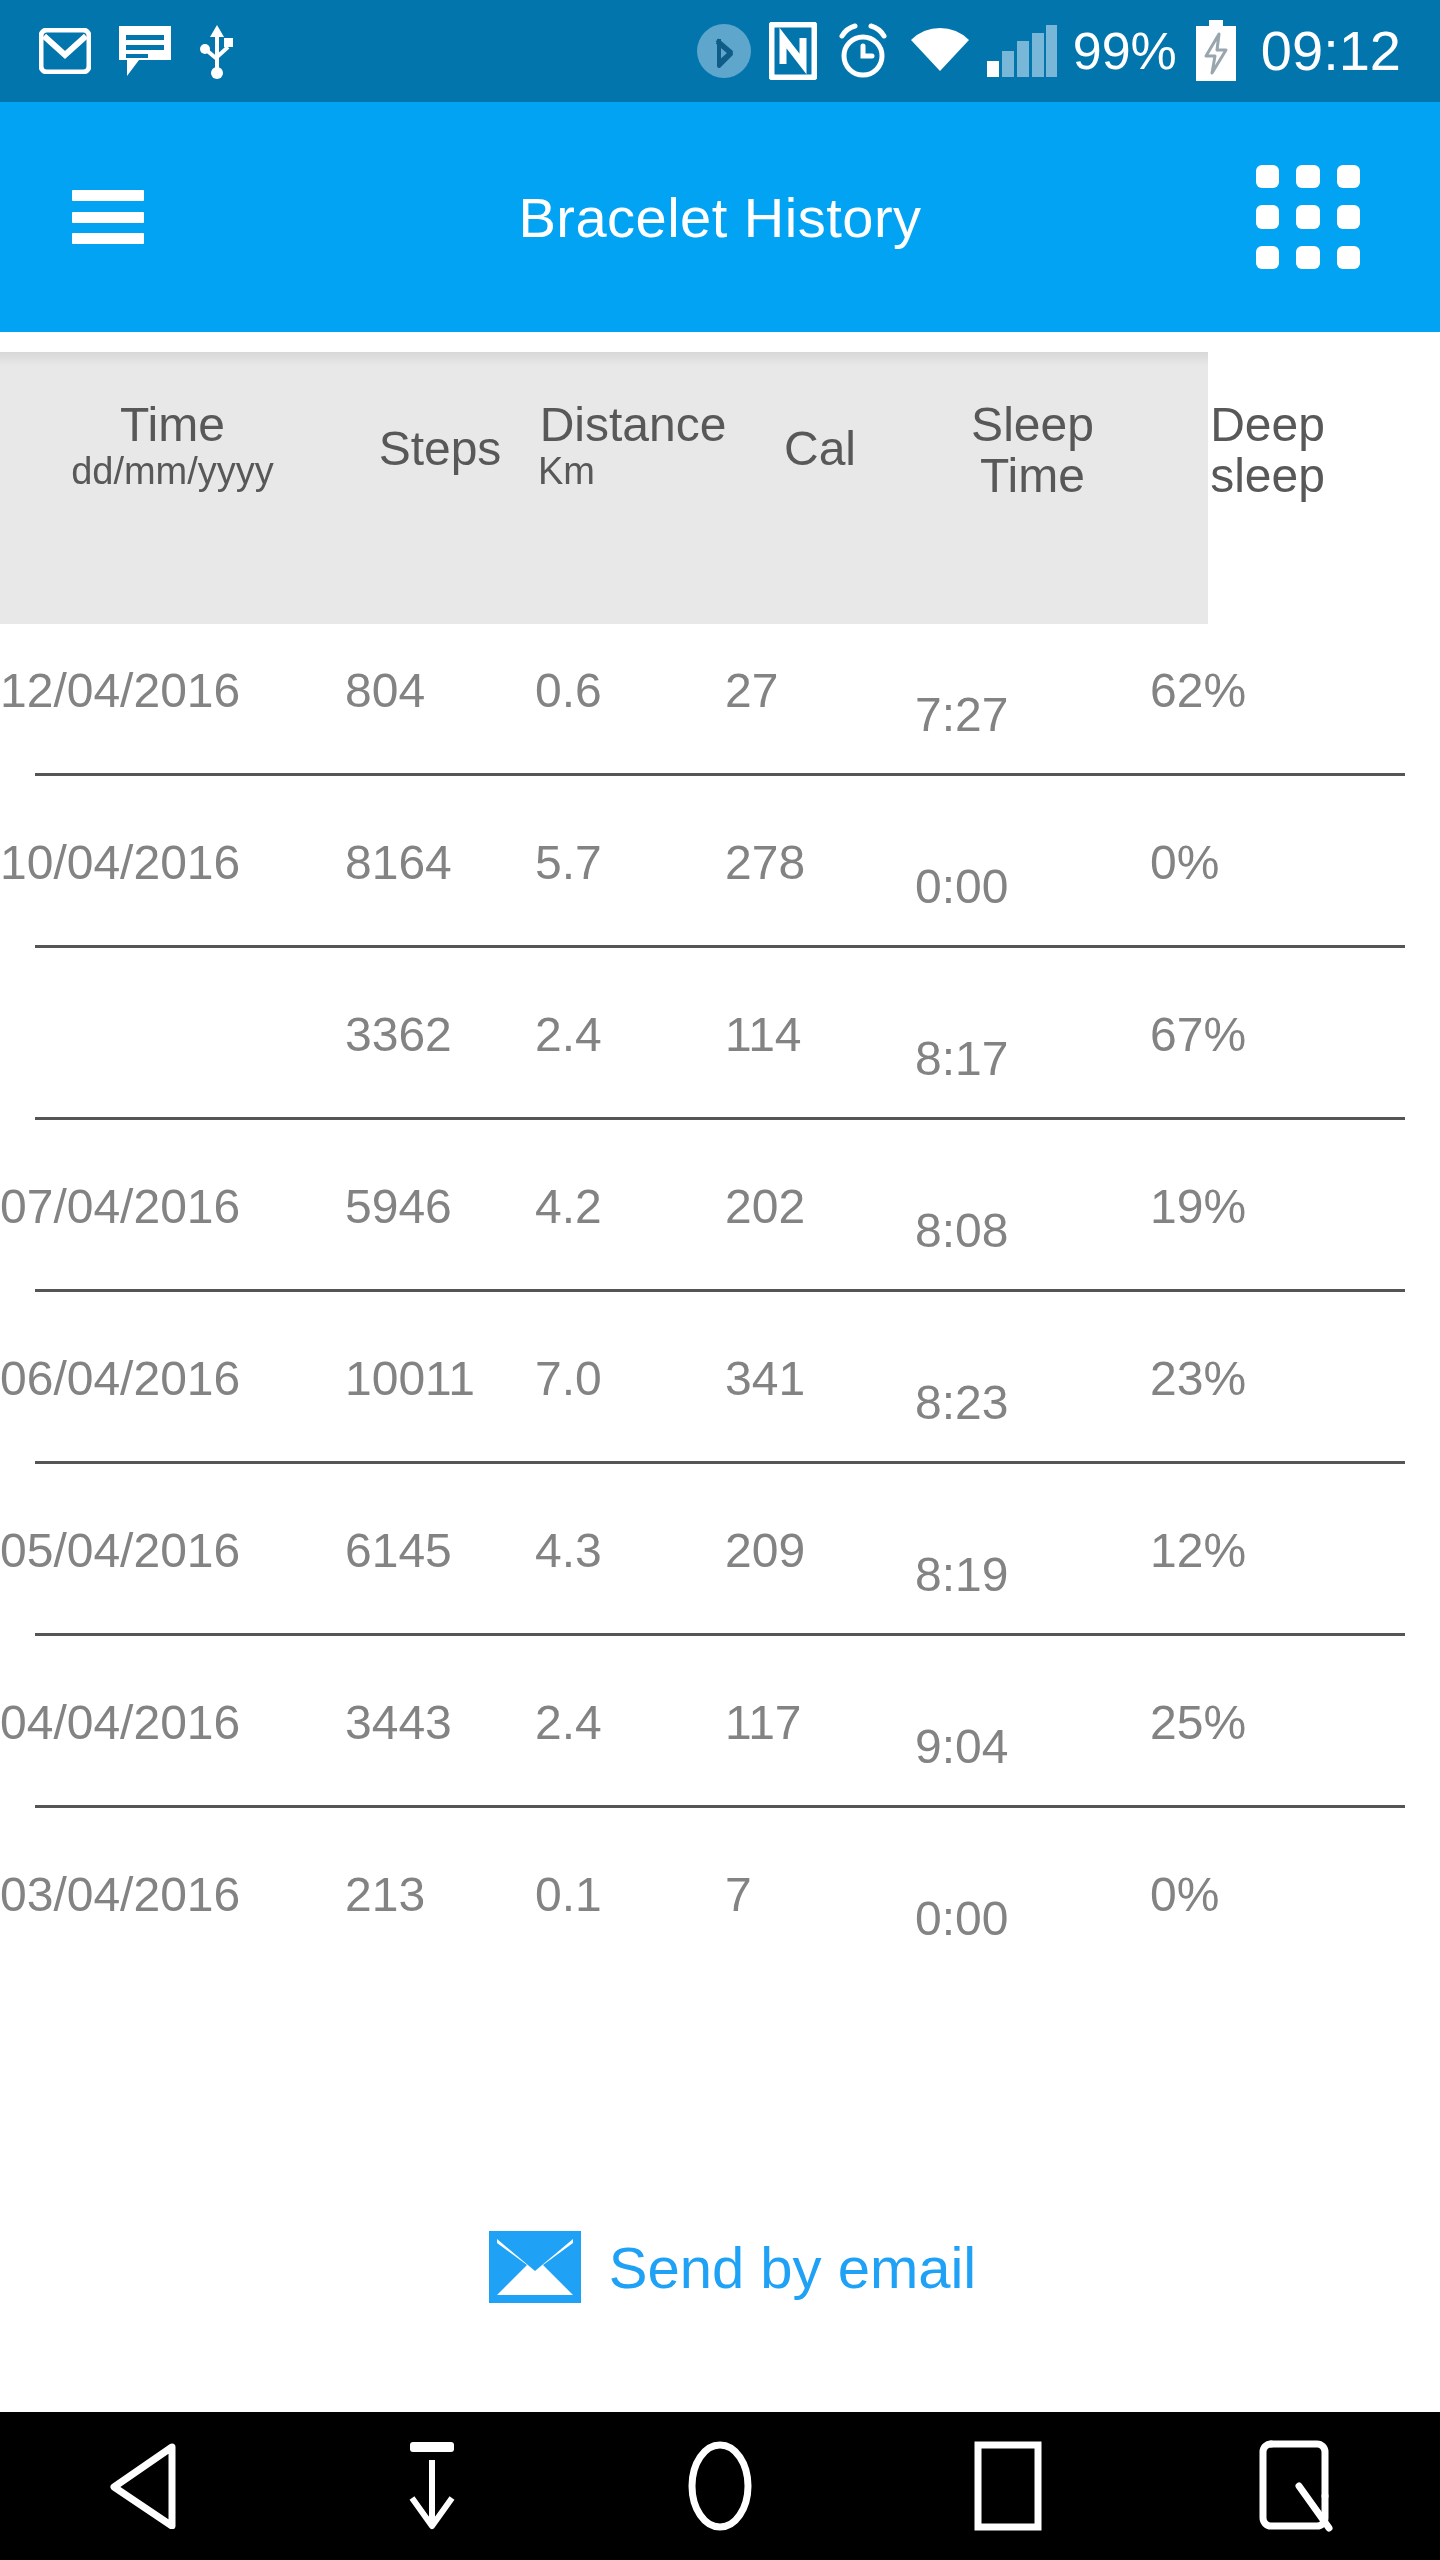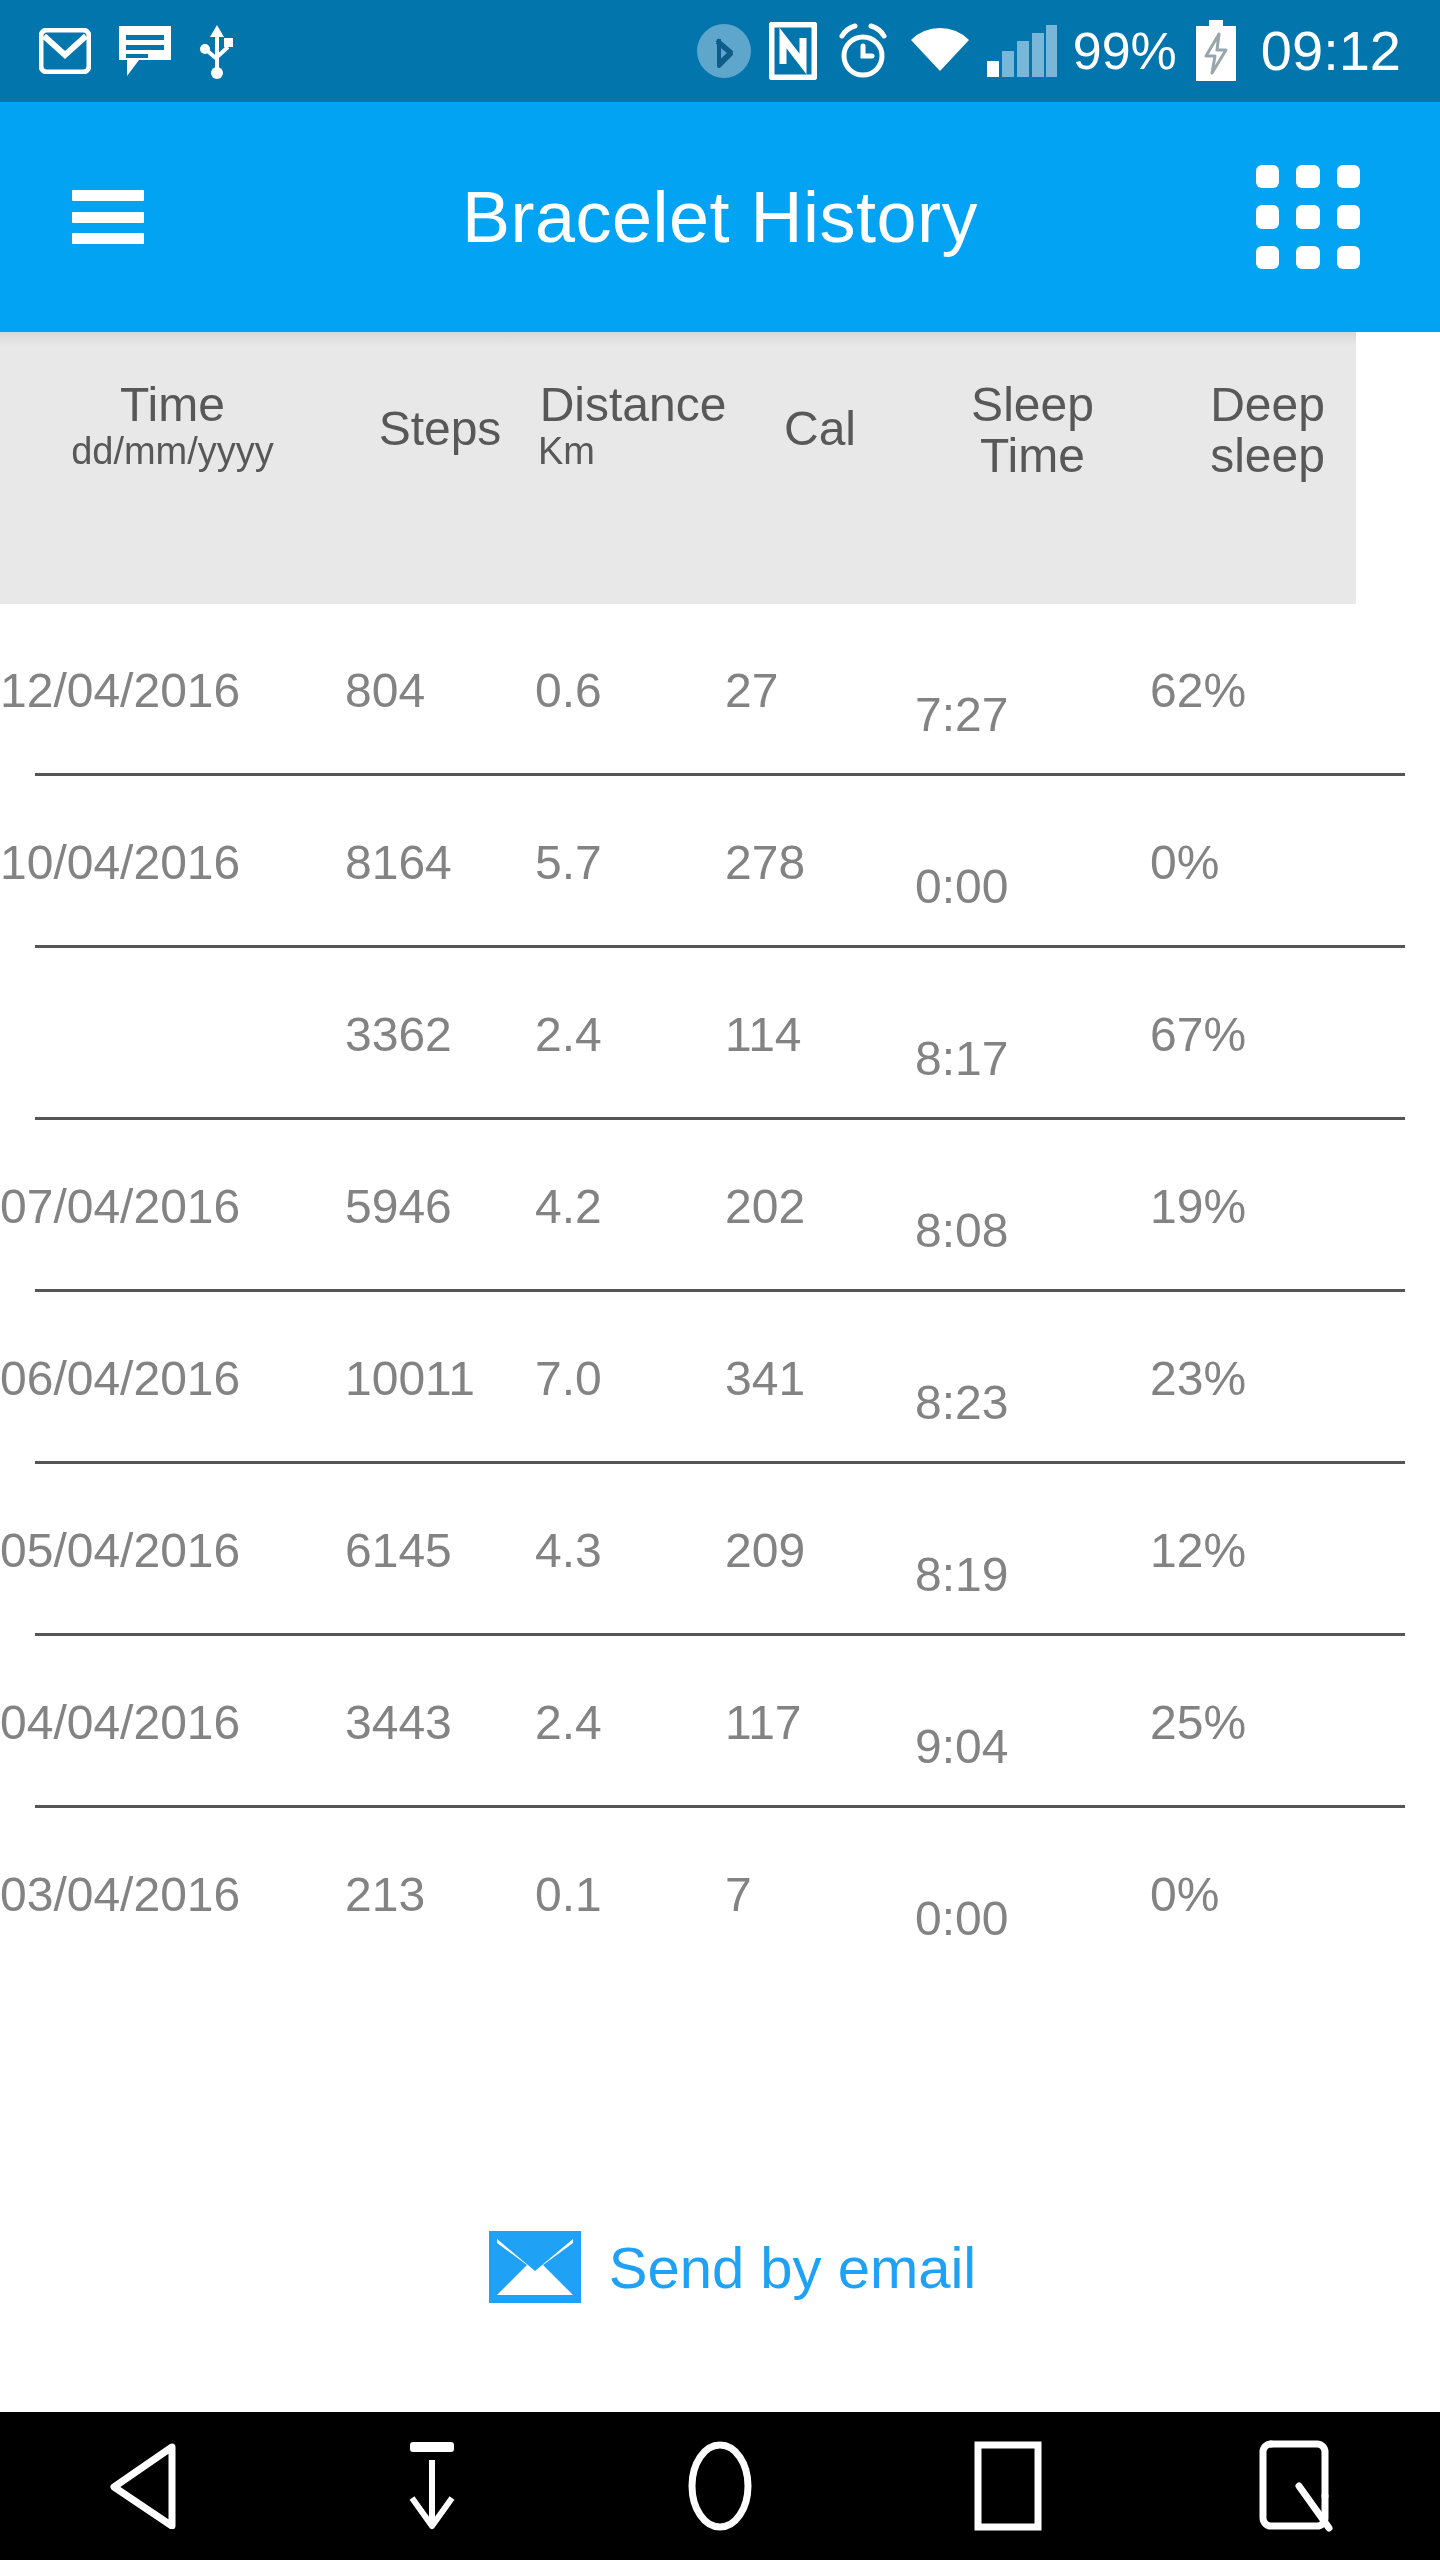--- a/index.html
+++ b/index.html
@@ -36,34 +36,34 @@
     display:flex; align-items:center;
   }
   .hamburger {
     position:absolute; left:72px; top:50%; transform:translateY(-50%);
     width:72px; height:54px; display:flex; flex-direction:column;
     justify-content:space-between; cursor:pointer;
   }
   .hamburger i { display:block; width:72px; height:11px; background:#fff; border-radius:1px; }
   .appbar-title {
     position:absolute; left:0; width:1440px; text-align:center;
-    color:#ffffff; font-size:72px; font-weight:400; letter-spacing:0.5px;
+    color:#ffffff; font-size:56px; font-weight:400; letter-spacing:0.5px;
     top:50%; transform:translateY(-50%);
   }
   .gridicon {
     position:absolute; right:80px; top:50%; transform:translateY(-50%);
     width:104px; height:104px;
     display:grid; grid-template-columns:repeat(3,1fr); grid-template-rows:repeat(3,1fr);
     gap:17px; cursor:pointer;
   }
   .gridicon span { background:#fff; border-radius:6px; display:block; }
 
   
   .thead {
-    position:absolute; top:332px; left:0; width:1356px; height:272px;
+    position:absolute; top:352px; left:0; width:1208px; height:272px;
     background:#e7e7e7;
     background-image:linear-gradient(to bottom, #d8d8d8 0px, #e8e8e8 14px, #e8e8e8 100%);
   }
   .thead .hcell {
     position:absolute; text-align:center; color:#585858;
     line-height:1.06;
   }
   .hcell .h1 { display:block; font-size:48px; font-weight:400; }
   .hcell .h2 { display:block; font-size:38px; font-weight:400; }
 

